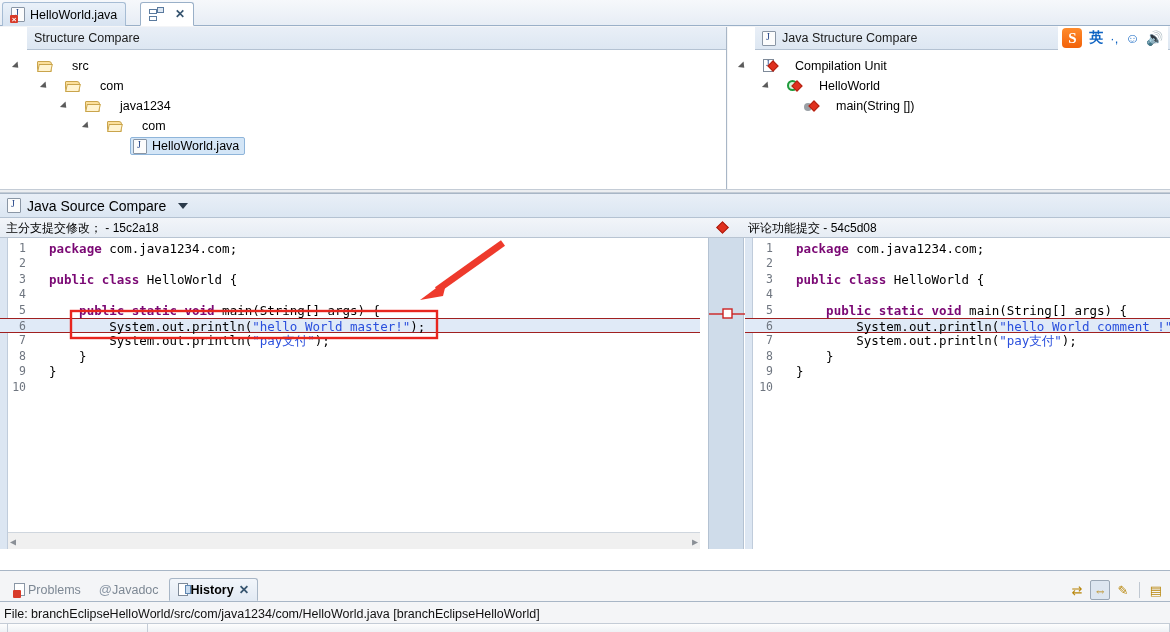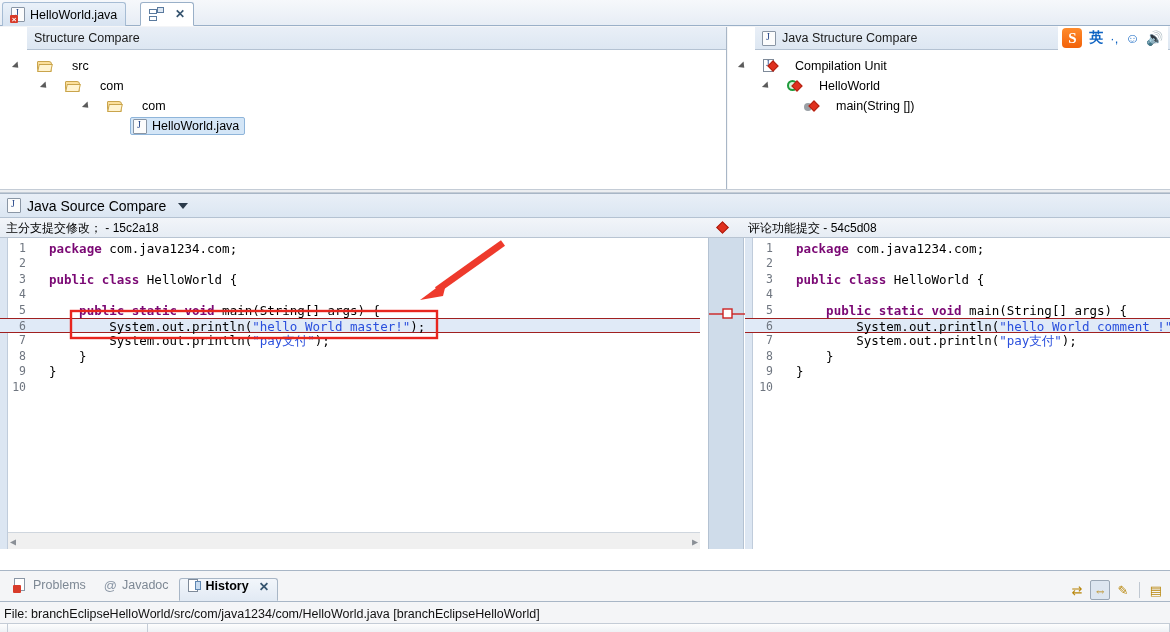--- a/index.html
+++ b/index.html
@@ -253,21 +253,21 @@
   .bottom {
     position: absolute; left: 0; top: 574px; width: 1170px; height: 58px;
     background: #f4f5f7;
   }
   .btabs {
     position: absolute; left: 0; top: 4px; height: 24px; width: 1170px;
     display: flex; align-items: center; gap: 2px; padding-left: 6px;
     border-bottom: 1px solid #a8b6c6;
   }
   .btab {
-    display: flex; gap: 5px; height: 23px; padding: 0 8px;
+    display: flex; align-items: center; height: 23px; padding: 0 8px;
     font-size: 12.5px; color: #7d8894;
   }
   .btab.sel {
     color: #000;
     background: linear-gradient(to bottom,#f2f6fb,#e2eaf4);
     border: 1px solid #a8b6c6; border-bottom: 1px solid #e2eaf4;
     border-radius: 3px 3px 0 0;
     font-weight: bold;
   }
   .btab .cl { margin-left: 5px; font-weight: bold; color: #36546f; }
@@ -346,20 +346,28 @@
 
       <div class="tree-row" style="padding-left:42px">
         <span class="twisty"></span>
         <span class="ico-folder">
             <span class="back"></span>
             <span class="front"></span>
           </span>
         <span>com</span>
       </div>
 
+      <div class="tree-row" style="padding-left:62px">
+        <span class="twisty"></span>
+        <span class="ico-folder">
+            <span class="back"></span>
+            <span class="front"></span>
+          </span>
+        <span>java1234</span>
+      </div>
 
       <div class="tree-row" style="padding-left:84px">
         <span class="twisty"></span>
         <span class="ico-folder">
             <span class="back"></span>
             <span class="front"></span>
           </span>
         <span>com</span>
       </div>
 

